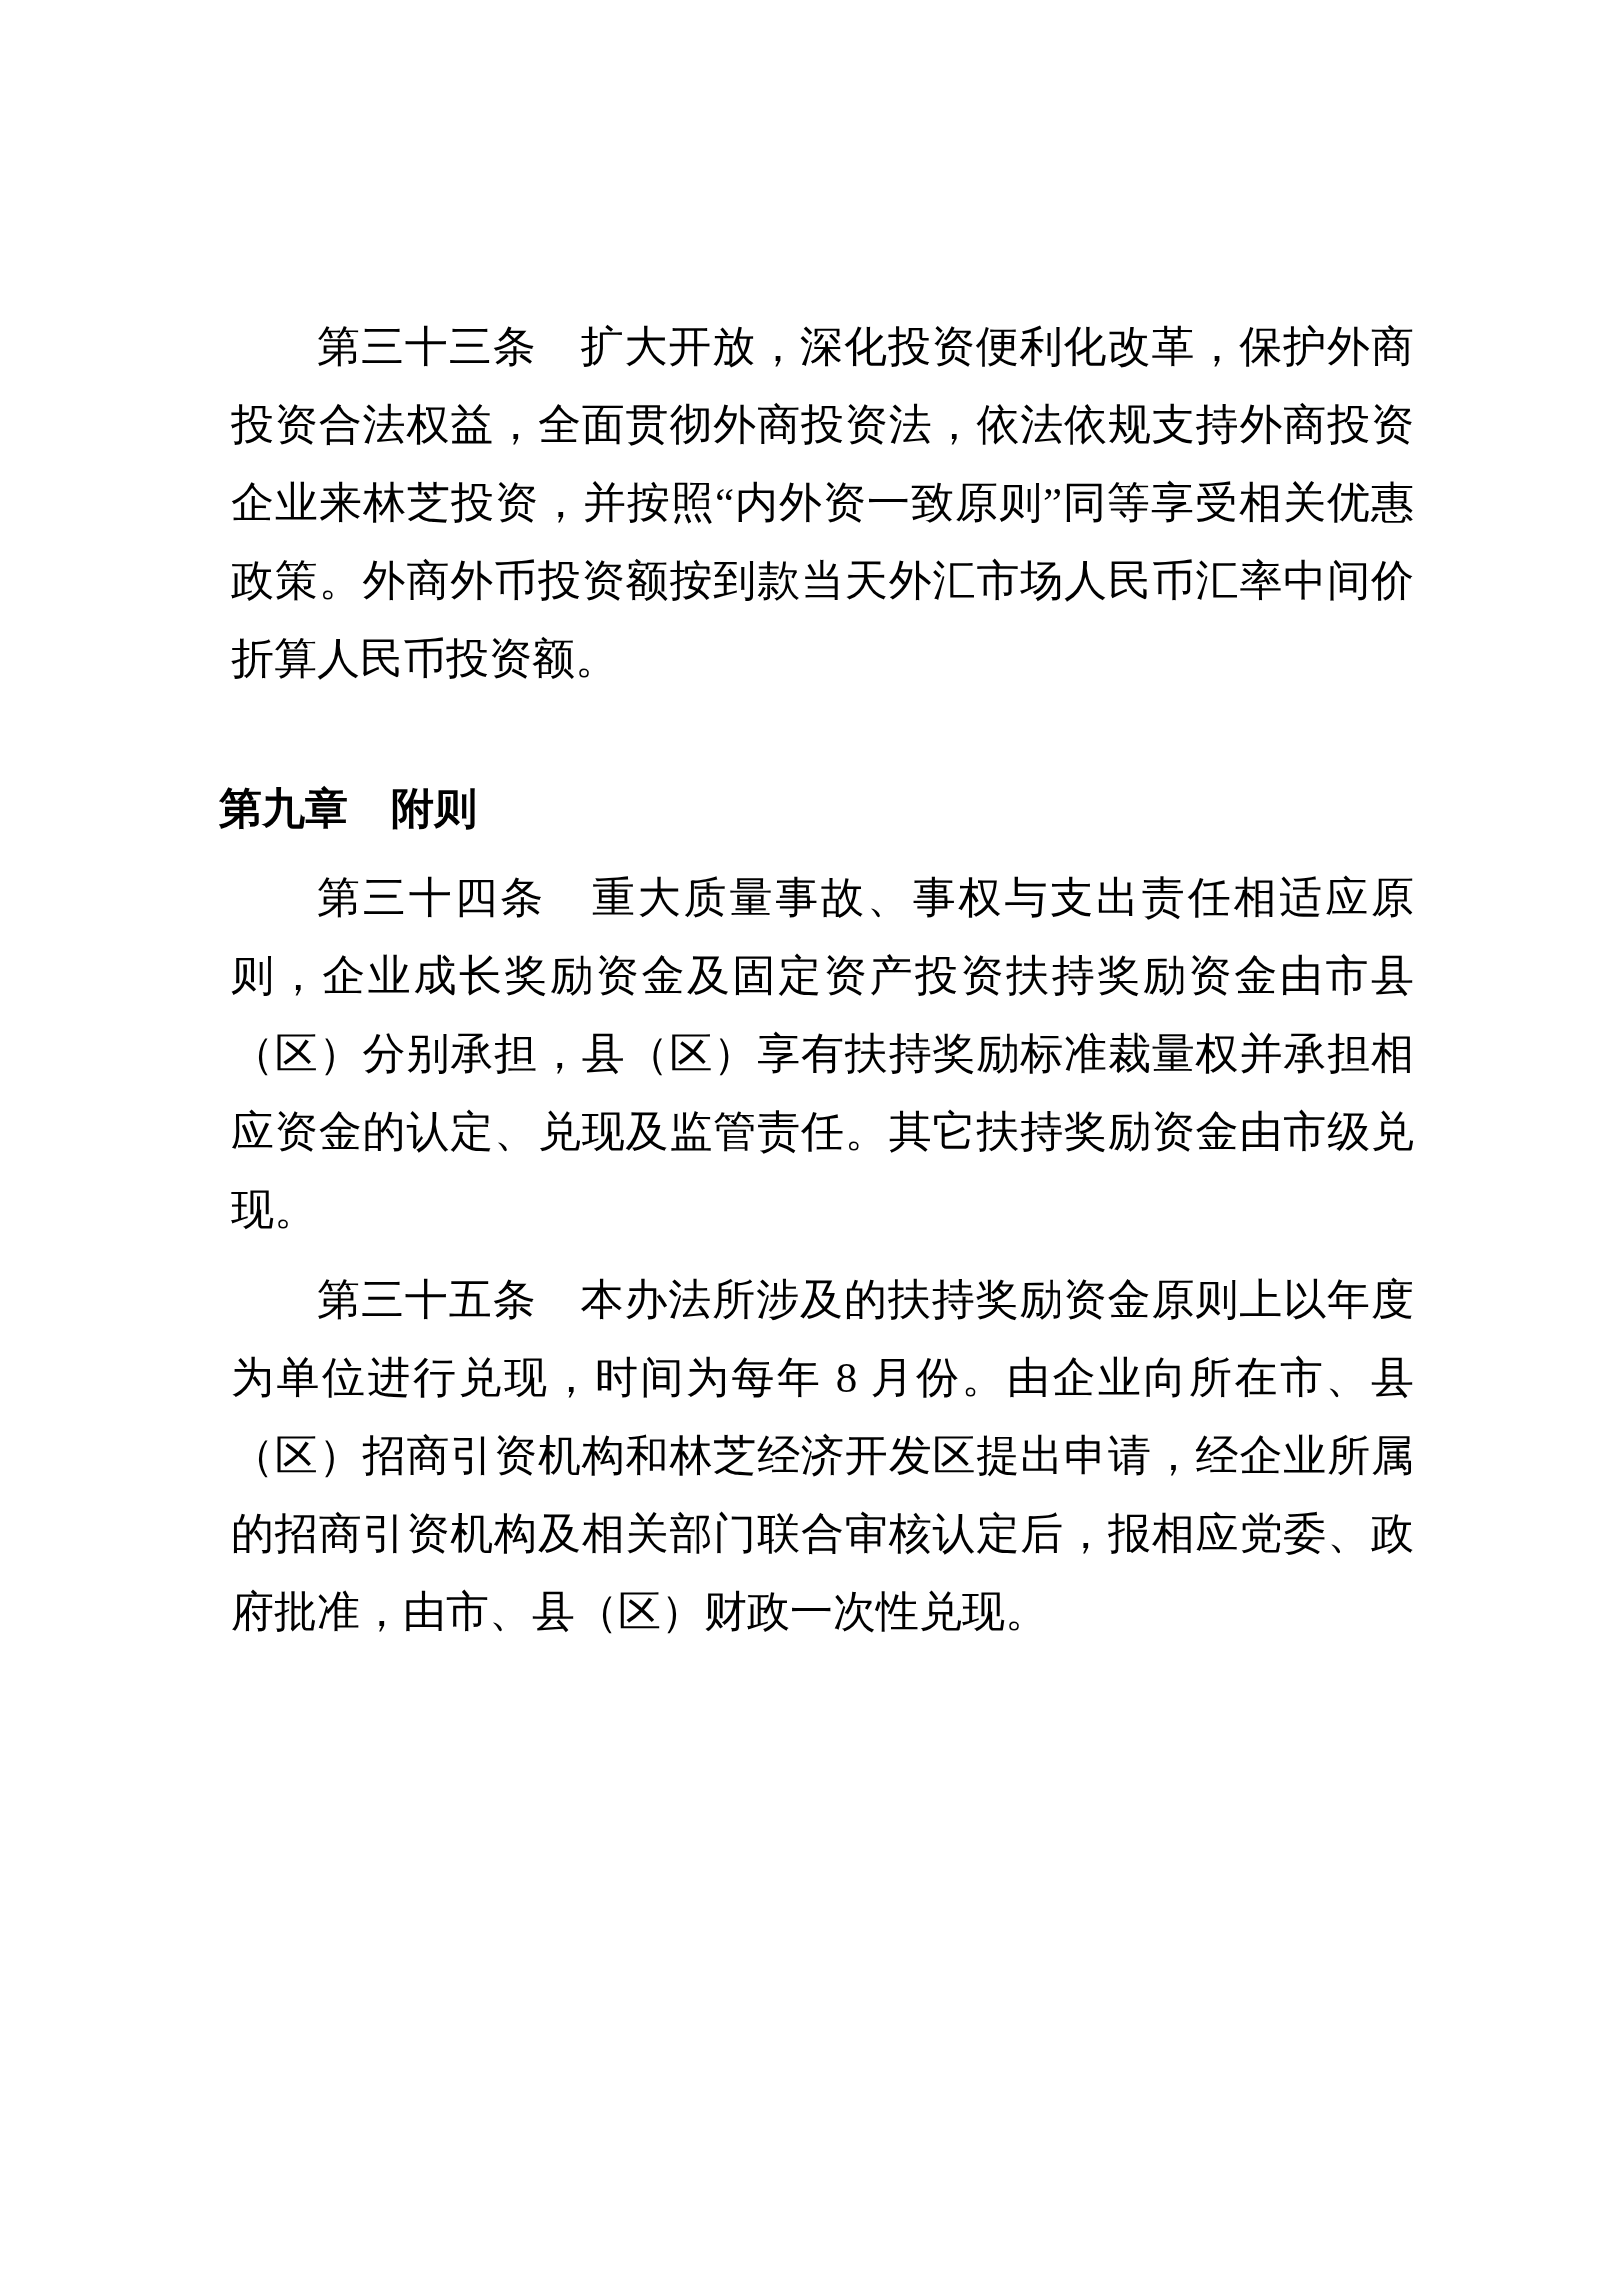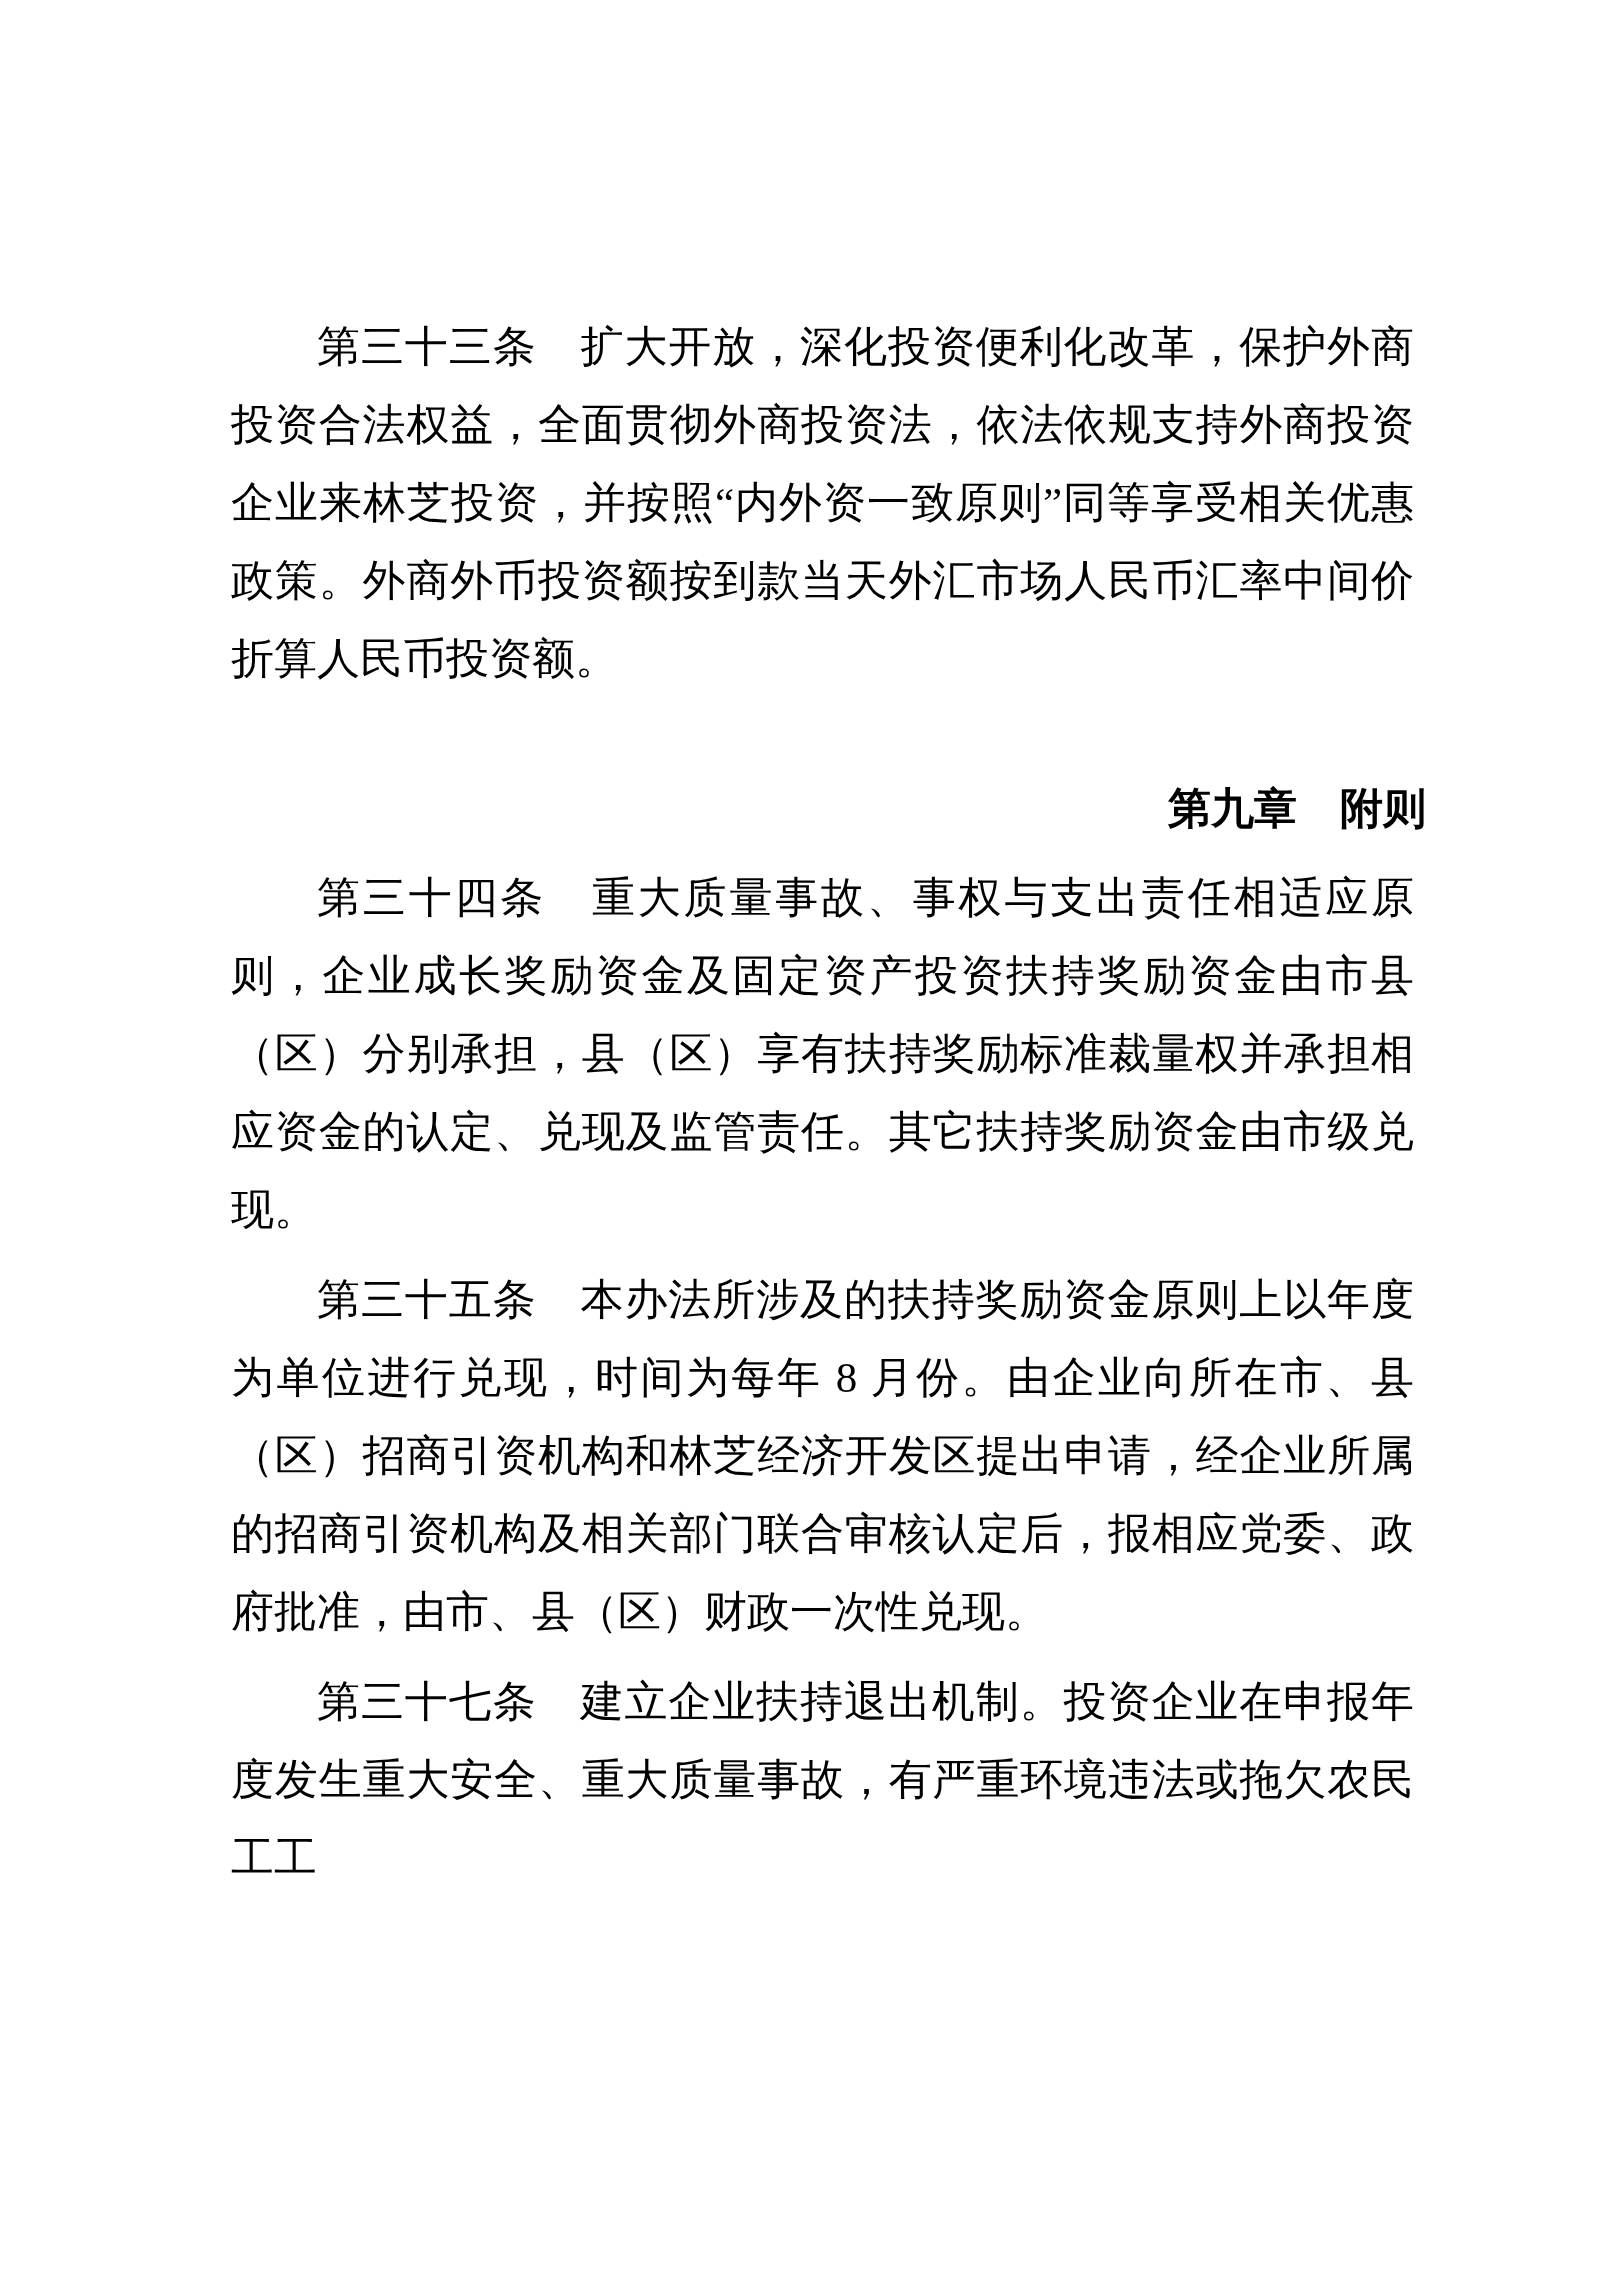--- a/index.html
+++ b/index.html
@@ -29,38 +29,37 @@
     text-align: justify;
     text-justify: inter-character;
     text-indent: 2em;
     letter-spacing: 0;
     word-break: normal;
   }
   .chapter-heading {
     margin: 71px 0 0 0;
     font-size: 43px;
     line-height: 78px;
-    text-align: right;
+    text-align: left;
     font-weight: 700;
     font-family: "Liberation Sans", sans-serif;
     text-indent: 0;
   }
 </style>
 </head>
 <body>
 
 <div class="page">
   <div class="text-column">
 
     <p class="para">第三十三条　扩大开放，深化投资便利化改革，保护外商投资合法权益，全面贯彻外商投资法，依法依规支持外商投资企业来林芝投资，并按照“内外资一致原则”同等享受相关优惠政策。外商外币投资额按到款当天外汇市场人民币汇率中间价折算人民币投资额。</p>
 
     <h2 class="chapter-heading">第九章　附则</h2>
 
     <p class="para">第三十四条　重大质量事故、事权与支出责任相适应原则，企业成长奖励资金及固定资产投资扶持奖励资金由市县（区）分别承担，县（区）享有扶持奖励标准裁量权并承担相应资金的认定、兑现及监管责任。其它扶持奖励资金由市级兑现。</p>
 
     <p class="para">第三十五条　本办法所涉及的扶持奖励资金原则上以年度为单位进行兑现，时间为每年 8 月份。由企业向所在市、县（区）招商引资机构和林芝经济开发区提出申请，经企业所属的招商引资机构及相关部门联合审核认定后，报相应党委、政府批准，由市、县（区）财政一次性兑现。</p>
 
 
-    <p class="para">第三十七条　建立企业扶持退出机制。投资企业在申报年度发生重大安全、重大质量事故，有严重环境违法或拖欠农民工工</p>
 
   </div>
 </div>
 
 
 </body></html>

